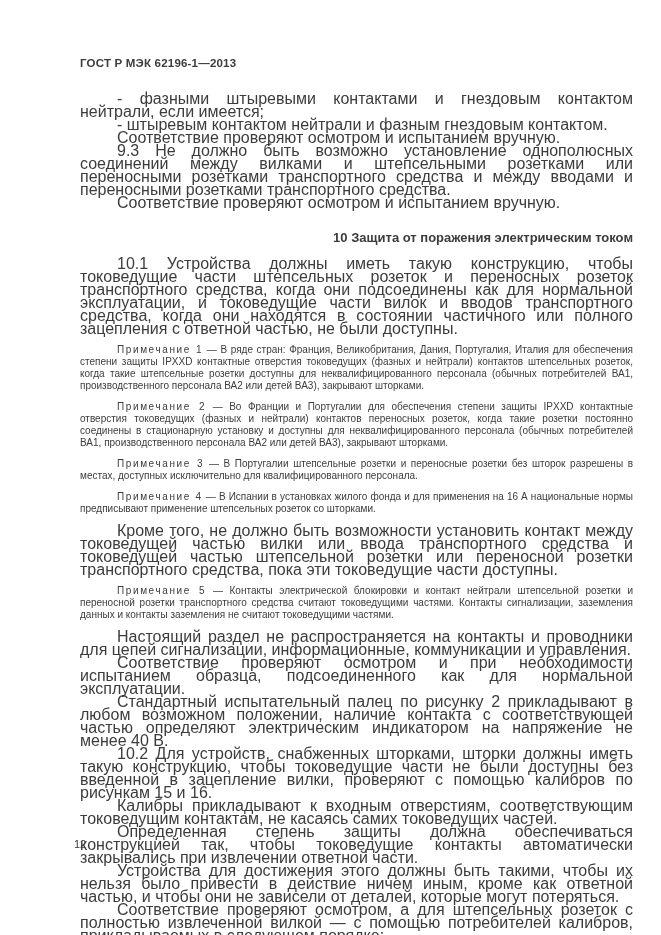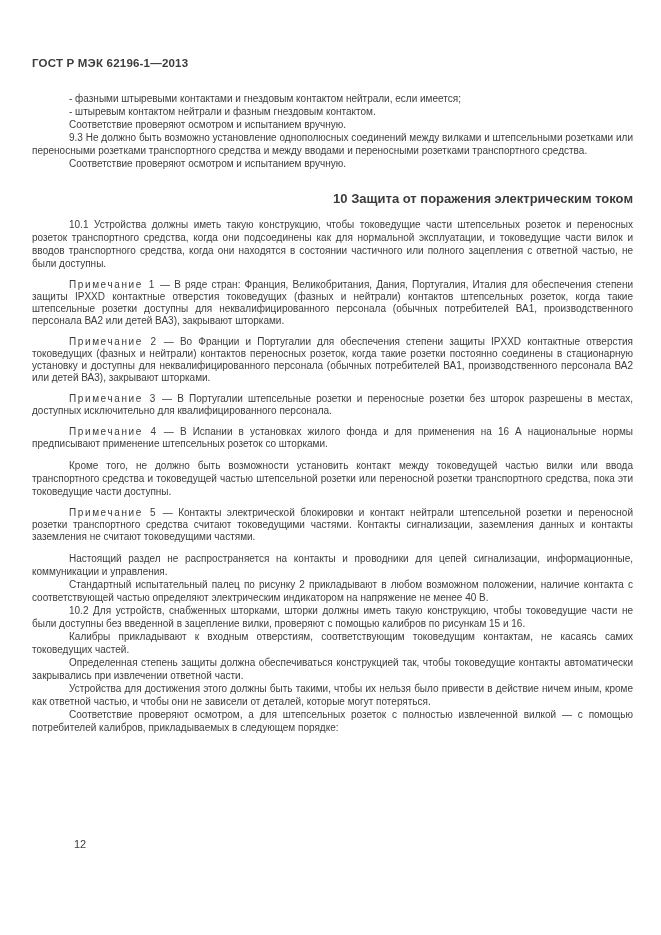--- a/index.html
+++ b/index.html
@@ -9,34 +9,34 @@
     background: #ffffff;
   }
   .page {
     position: relative;
     width: 661px;
     height: 935px;
     box-sizing: border-box;
     background: #ffffff;
     color: #3c3c3c;
     font-family: "Liberation Sans", sans-serif;
-    padding: 57px 28px 0 32px;
+    padding: 57px 28px 0 80px;
     overflow: hidden;
   }
   .running-header {
     font-size: 11.5px;
     font-weight: bold;
     letter-spacing: 0.2px;
     margin: 0 0 23px 0;
   }
   .content p {
     margin: 0;
   }
   .para {
-    font-size: 10px;
+    font-size: 16px;
     line-height: 13px;
     text-align: justify;
     text-indent: 37px;
   }
   .h2 {
     font-size: 13px;
     font-weight: bold;
     margin: 21px 0 12px 36px;
     text-align: right;
   }
@@ -72,20 +72,21 @@
       <p class="para">Соответствие проверяют осмотром и испытанием вручную.</p>
       <div class="h2">10 Защита от поражения электрическим током</div>
       <p class="para">10.1 Устройства должны иметь такую конструкцию, чтобы токоведущие части штепсельных розеток и переносных розеток транспортного средства, когда они подсоединены как для нормальной эксплуатации, и токоведущие части вилок и вводов транспортного средства, когда они находятся в состоянии частичного или полного зацепления с ответной частью, не были доступны.</p>
       <p class="note"><span class="note-label">Примечание 1</span> <span>— В ряде стран: Франция, Великобритания, Дания, Португалия, Италия для обеспечения степени защиты IPXXD контактные отверстия токоведущих (фазных и нейтрали) контактов штепсельных розеток, когда такие штепсельные розетки доступны для неквалифицированного персонала (обычных потребителей ВА1, производственного персонала ВА2 или детей ВА3), закрывают шторками.</span></p>
       <p class="note"><span class="note-label">Примечание 2</span> <span>— Во Франции и Португалии для обеспечения степени защиты IPXXD контактные отверстия токоведущих (фазных и нейтрали) контактов переносных розеток, когда такие розетки постоянно соединены в стационарную установку и доступны для неквалифицированного персонала (обычных потребителей ВА1, производственного персонала ВА2 или детей ВА3), закрывают шторками.</span></p>
       <p class="note"><span class="note-label">Примечание 3</span> <span>— В Португалии штепсельные розетки и переносные розетки без шторок разрешены в местах, доступных исключительно для квалифицированного персонала.</span></p>
       <p class="note"><span class="note-label">Примечание 4</span> <span>— В Испании в установках жилого фонда и для применения на 16 А национальные нормы предписывают применение штепсельных розеток со шторками.</span></p>
       <p class="para">Кроме того, не должно быть возможности установить контакт между токоведущей частью вилки или ввода транспортного средства и токоведущей частью штепсельной розетки или переносной розетки транспортного средства, пока эти токоведущие части доступны.</p>
       <p class="note"><span class="note-label">Примечание 5</span> <span>— Контакты электрической блокировки и контакт нейтрали штепсельной розетки и переносной розетки транспортного средства считают токоведущими частями. Контакты сигнализации, заземления данных и контакты заземления не считают токоведущими частями.</span></p>
       <p class="para">Настоящий раздел не распространяется на контакты и проводники для цепей сигнализации, информационные, коммуникации и управления.</p>
+      <p class="para">Соответствие проверяют осмотром и при необходимости испытанием образца, подсоединенного как для нормальной эксплуатации.</p>
       <p class="para">Стандартный испытательный палец по рисунку 2 прикладывают в любом возможном положении, наличие контакта с соответствующей частью определяют электрическим индикатором на напряжение не менее 40 В.</p>
       <p class="para">10.2 Для устройств, снабженных шторками, шторки должны иметь такую конструкцию, чтобы токоведущие части не были доступны без введенной в зацепление вилки, проверяют с помощью калибров по рисункам 15 и 16.</p>
       <p class="para">Калибры прикладывают к входным отверстиям, соответствующим токоведущим контактам, не касаясь самих токоведущих частей.</p>
       <p class="para">Определенная степень защиты должна обеспечиваться конструкцией так, чтобы токоведущие контакты автоматически закрывались при извлечении ответной части.</p>
       <p class="para">Устройства для достижения этого должны быть такими, чтобы их нельзя было привести в действие ничем иным, кроме как ответной частью, и чтобы они не зависели от деталей, которые могут потеряться.</p>
       <p class="para">Соответствие проверяют осмотром, а для штепсельных розеток с полностью извлеченной вилкой — с помощью потребителей калибров, прикладываемых в следующем порядке:</p>
     </div>
 
   <div class="page-number">12</div>
 </div>

